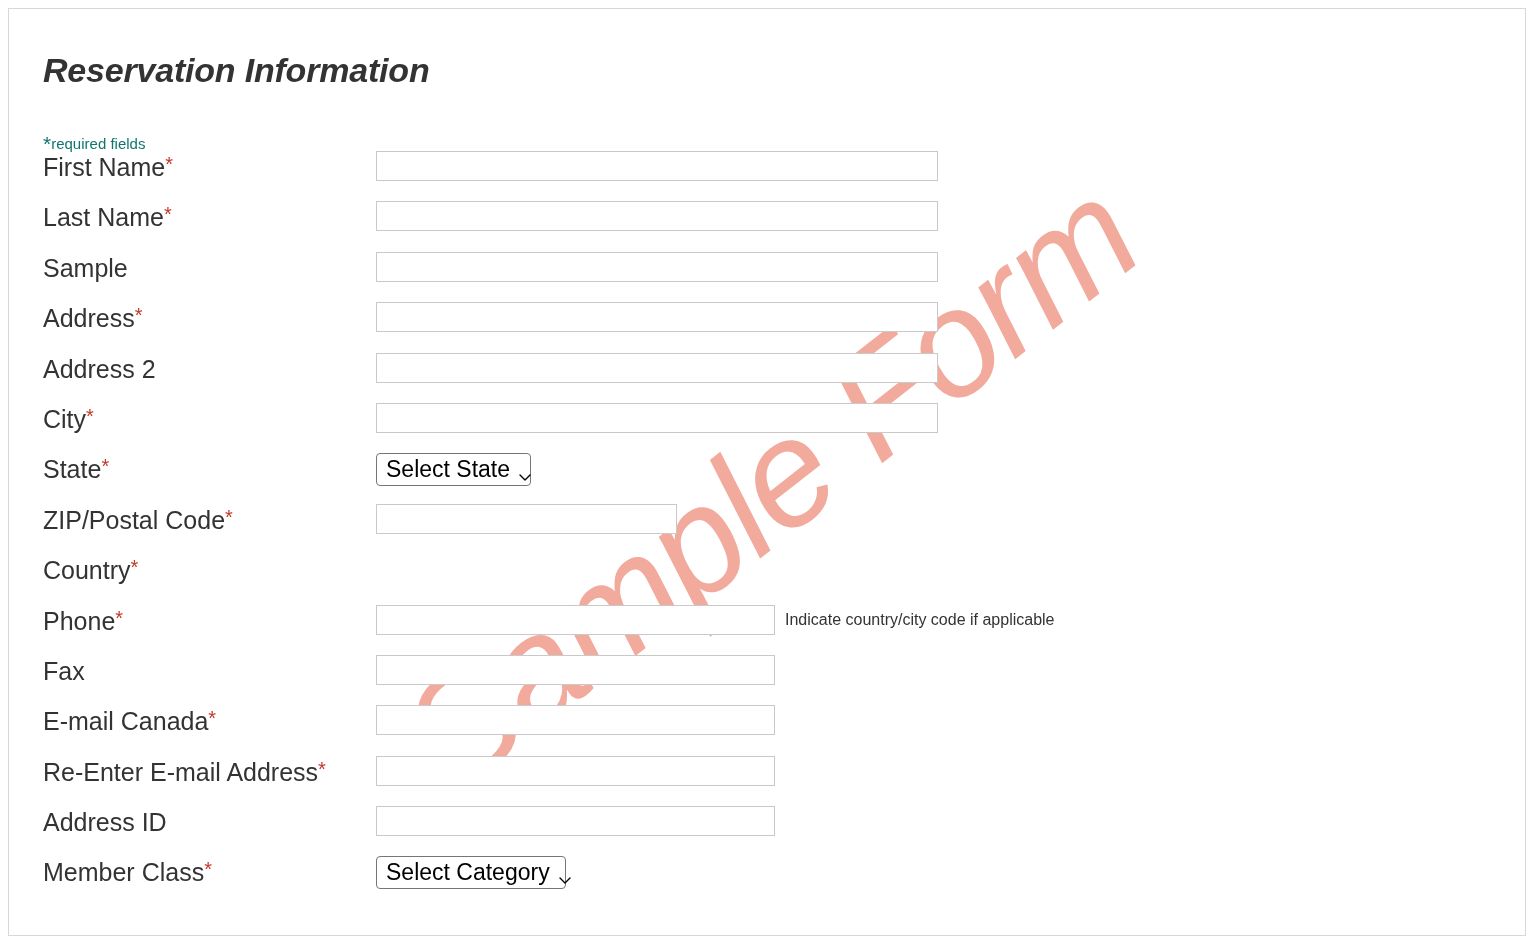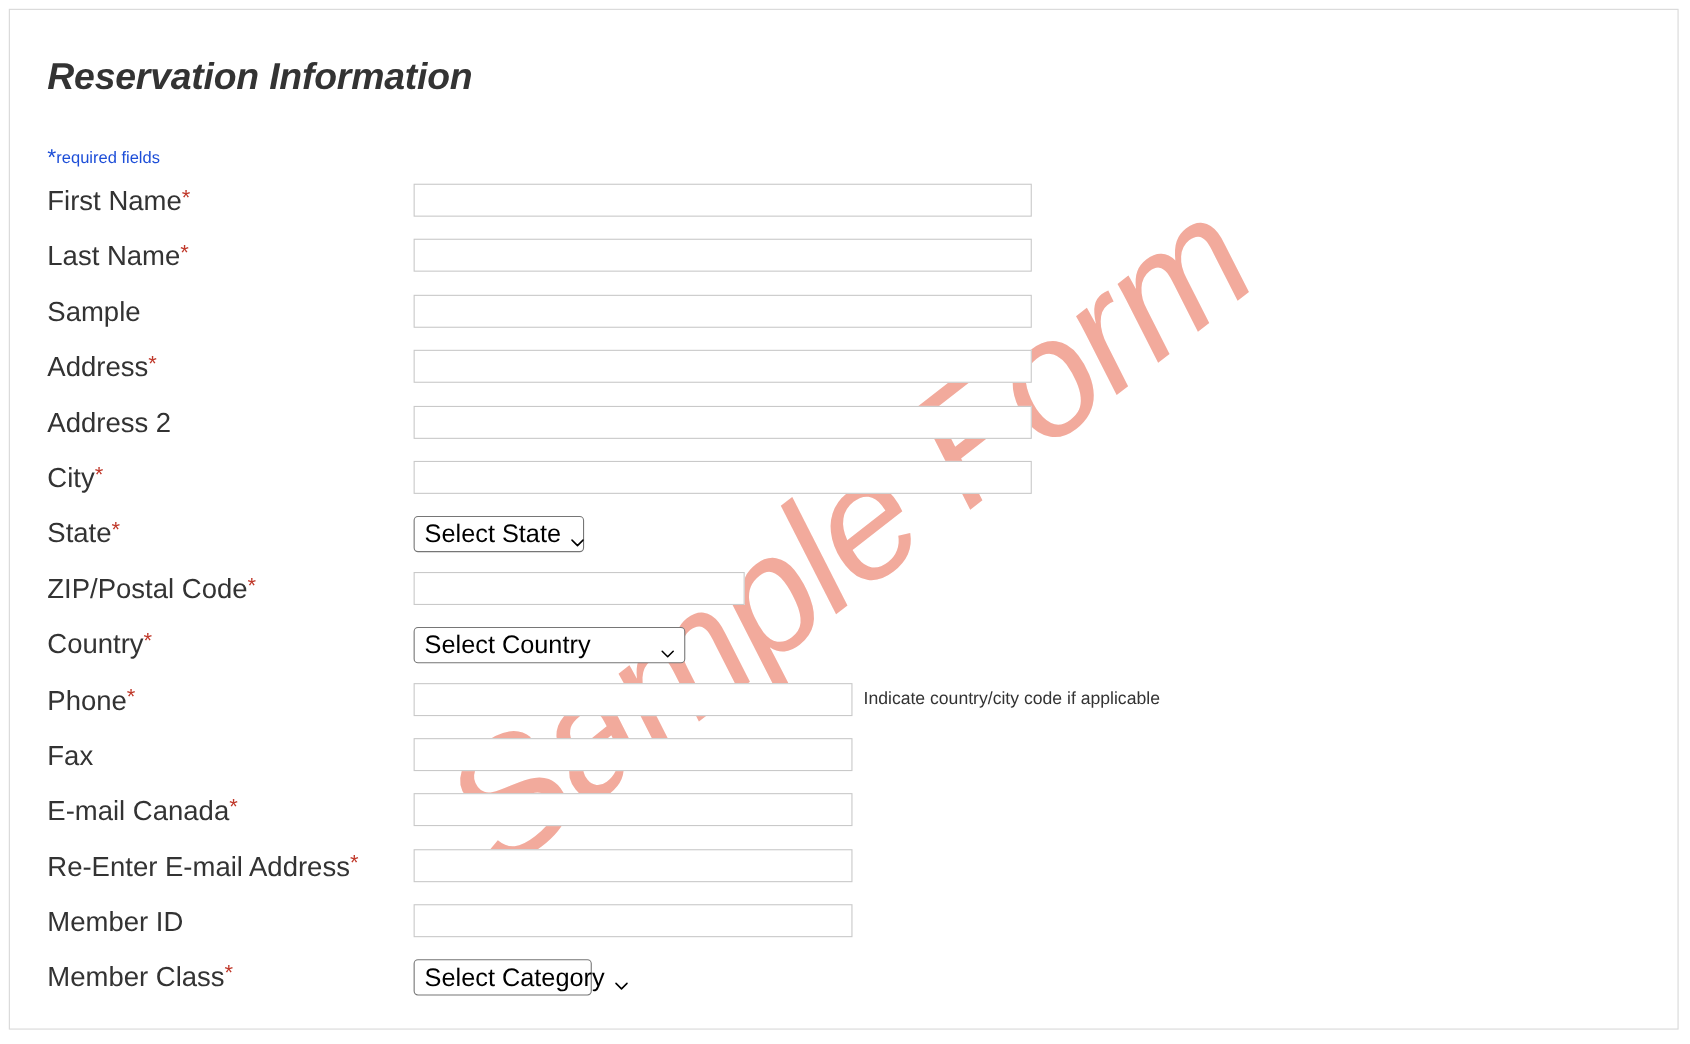--- a/index.html
+++ b/index.html
@@ -70,34 +70,34 @@
     color: #333333;
     letter-spacing: -0.2px;
     font-style: italic;
   }
 
   .required-note {
     position: absolute;
     left: 34px;
     top: 126px;
     font-size: 15px;
-    color: #1d4ed8;
+    color: #0f766e;
     white-space: nowrap;
   }
   .required-note .star {
     font-size: 21px;
     vertical-align: -2px;
     line-height: 0;
   }
 
   
   .form-rows {
     position: absolute;
     left: 0;
-    top: 154px;
+    top: 138px;
     width: 100%;
   }
   .form-row {
     position: relative;
     height: 50.4px;
   }
   .field-label {
     position: absolute;
     left: 34px;
     top: 6px;
@@ -158,21 +158,21 @@
   .select-box .chev {
     margin-left: 8px;
     width: 14px;
     height: 14px;
     flex: 0 0 auto;
     display: inline-block;
   }
   .select-state    { width: 155px; justify-content: flex-start; }
   .select-country  { width: 247px; }
   .select-country .chev { margin-left: auto; }
-  .select-category { width: 162px; }
+  .select-category { width: 190px; }
 
   .helper-text {
     margin-left: 9px;
     font-size: 16px;
     color: #333333;
     white-space: nowrap;
   }
   .helper-phone { margin-left: 10px; }
 </style>
 </head>
@@ -241,28 +241,20 @@
           </div>
         </div>
         <div class="form-row">
           <div class="field-label"><span>ZIP/Postal Code</span><span class="req">*</span></div>
           <div class="control-wrap">
             <input type="text" class="text-input w-zip" placeholder="" style="">
           </div>
         </div>
         <div class="form-row">
           <div class="field-label"><span>Country</span><span class="req">*</span></div>
-          <div class="control-wrap">
-            <div class="select-box select-country">
-              <span class="sel-label">Select Country</span>
-              <span class="chev"><svg viewBox="0 0 14 14" width="14" height="14" aria-hidden="true">
-                  <path d="M2 5 L7 10 L12 5" fill="none" stroke="#000000" stroke-width="1.4" stroke-linecap="round" stroke-linejoin="round"></path>
-                </svg></span>
-            </div>
-          </div>
         </div>
         <div class="form-row">
           <div class="field-label"><span>Phone</span><span class="req">*</span></div>
           <div class="control-wrap">
             <input type="text" class="text-input w-medium" placeholder="" style="">
             <span class="helper-text helper-phone">Indicate country/city code if applicable</span>
           </div>
         </div>
         <div class="form-row">
           <div class="field-label"><span>Fax</span></div>
@@ -276,21 +268,21 @@
             <input type="text" class="text-input w-medium" placeholder="" style="">
           </div>
         </div>
         <div class="form-row">
           <div class="field-label"><span>Re-Enter E-mail Address</span><span class="req">*</span></div>
           <div class="control-wrap">
             <input type="text" class="text-input w-medium" placeholder="" style="">
           </div>
         </div>
         <div class="form-row">
-          <div class="field-label"><span>Member ID</span></div>
+          <div class="field-label"><span>Address ID</span></div>
           <div class="control-wrap">
             <input type="text" class="text-input w-medium" placeholder="" style="">
           </div>
         </div>
         <div class="form-row">
           <div class="field-label"><span>Member Class</span><span class="req">*</span></div>
           <div class="control-wrap">
             <div class="select-box select-category">
               <span class="sel-label">Select Category</span>
               <span class="chev"><svg viewBox="0 0 14 14" width="14" height="14" aria-hidden="true">

